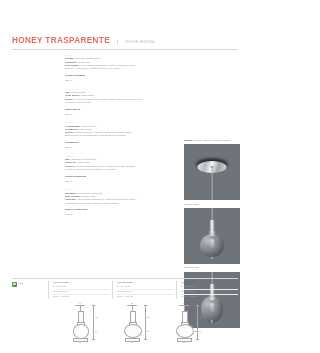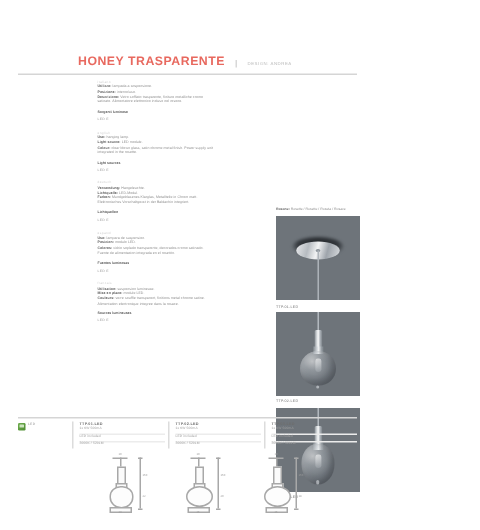--- a/index.html
+++ b/index.html
@@ -15,21 +15,20 @@
   
   .header{position:absolute;left:12px;top:36px;width:226px;}
   .title-row{display:flex;align-items:flex-end;gap:7px;}
   .title{
     color:#e8695f;
     font-size:8.2px;
     font-weight:bold;
     letter-spacing:0.35px;
     line-height:9px;
     white-space:nowrap;
-    margin-left:40px;
   }
   .designer{
     color:#b9b9b9;
     font-size:2.9px;
     letter-spacing:0.35px;
     padding-bottom:1.2px;
     border-left:0.5px solid #d8d8d8;
     padding-left:7px;
     white-space:nowrap;
   }

